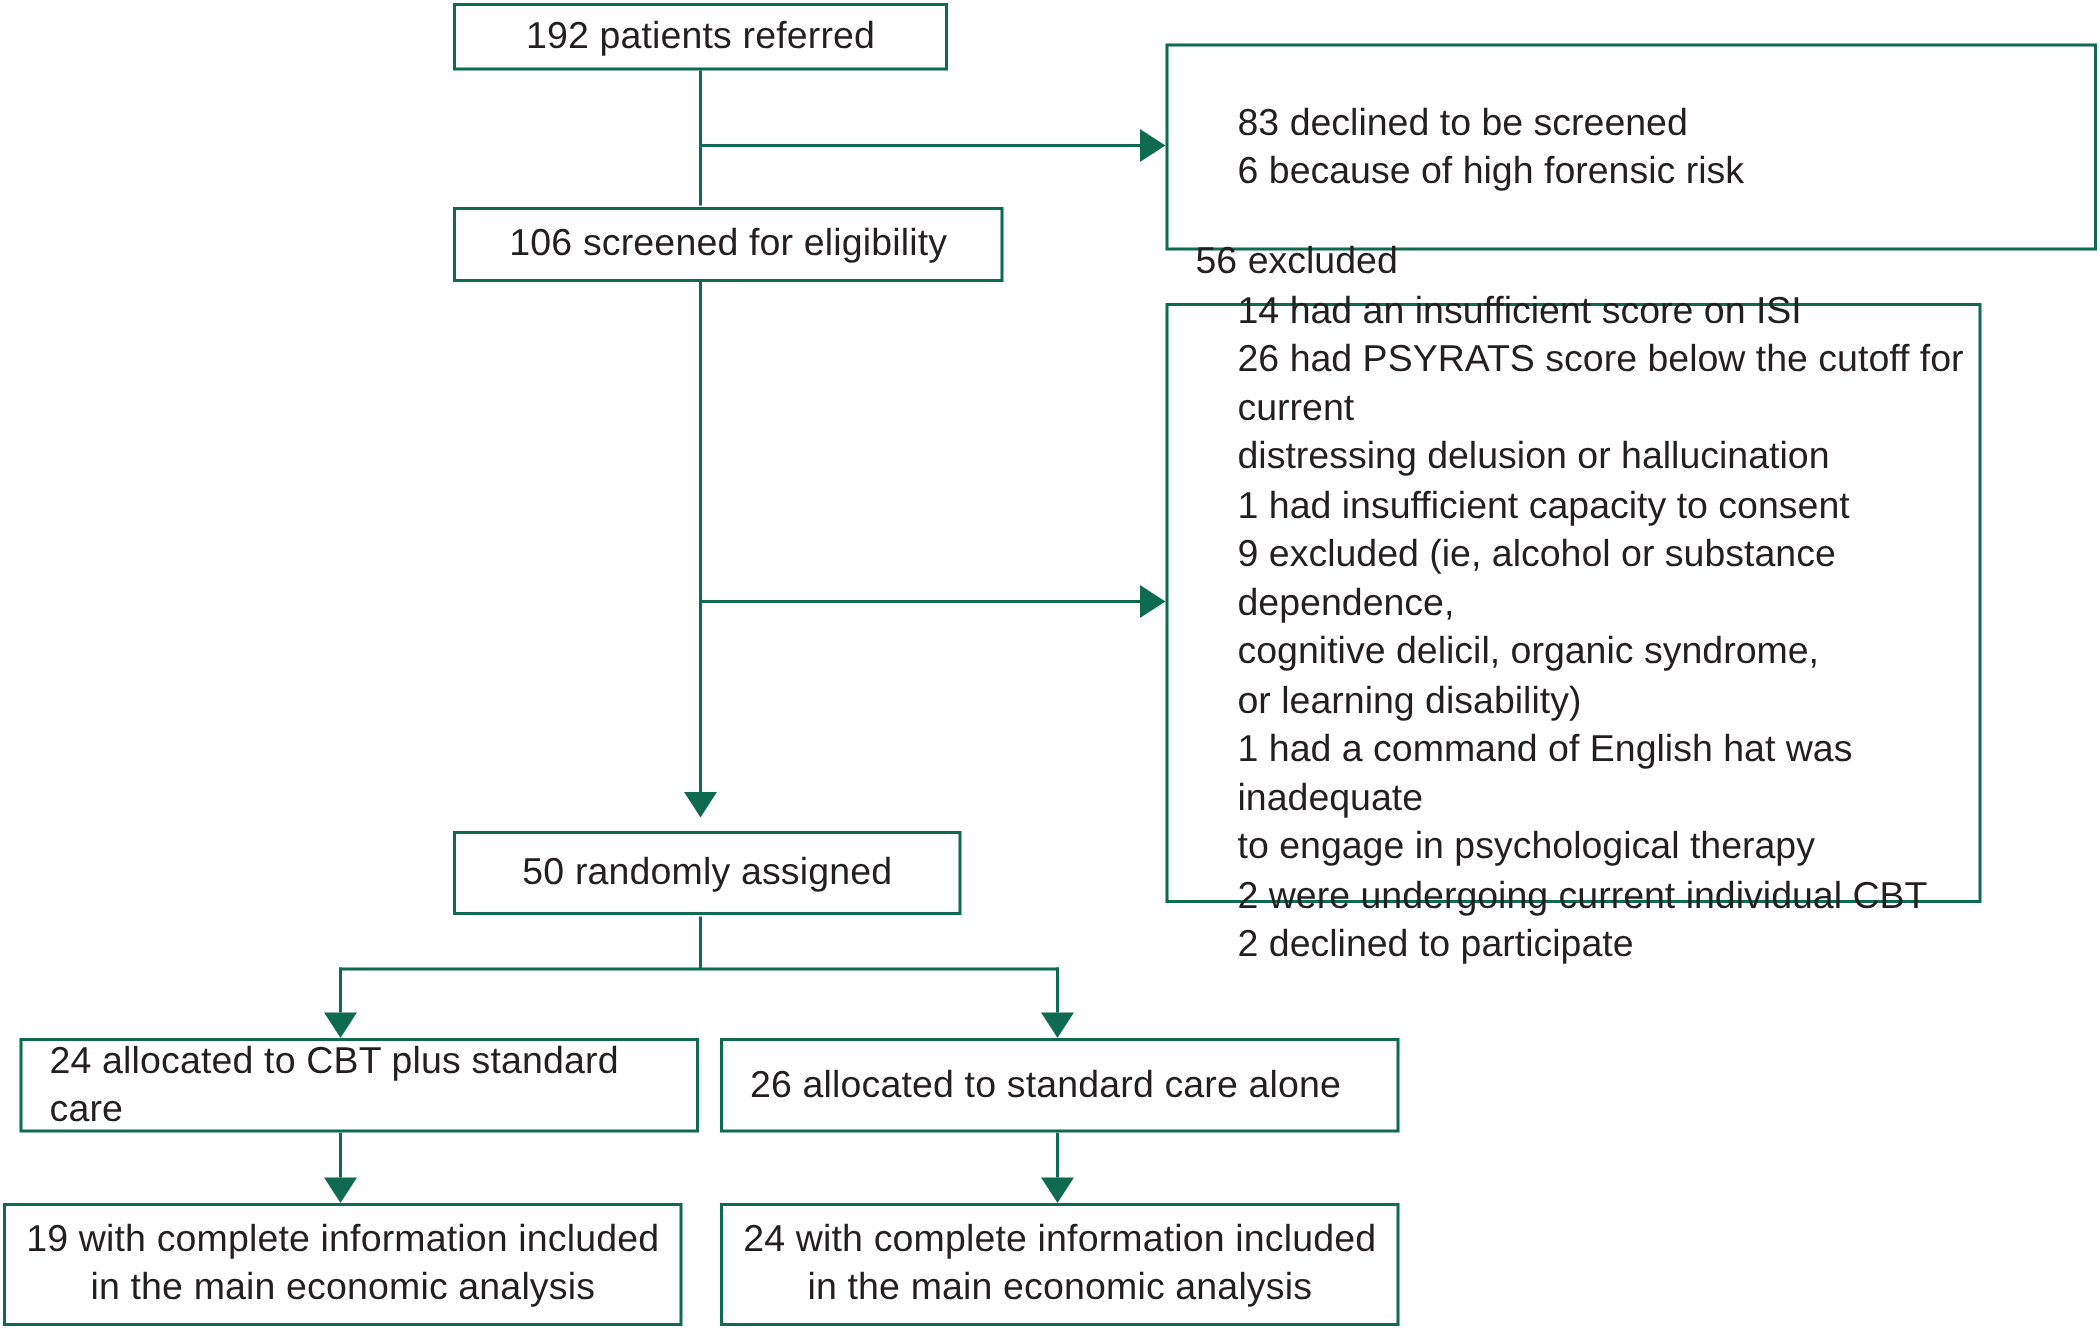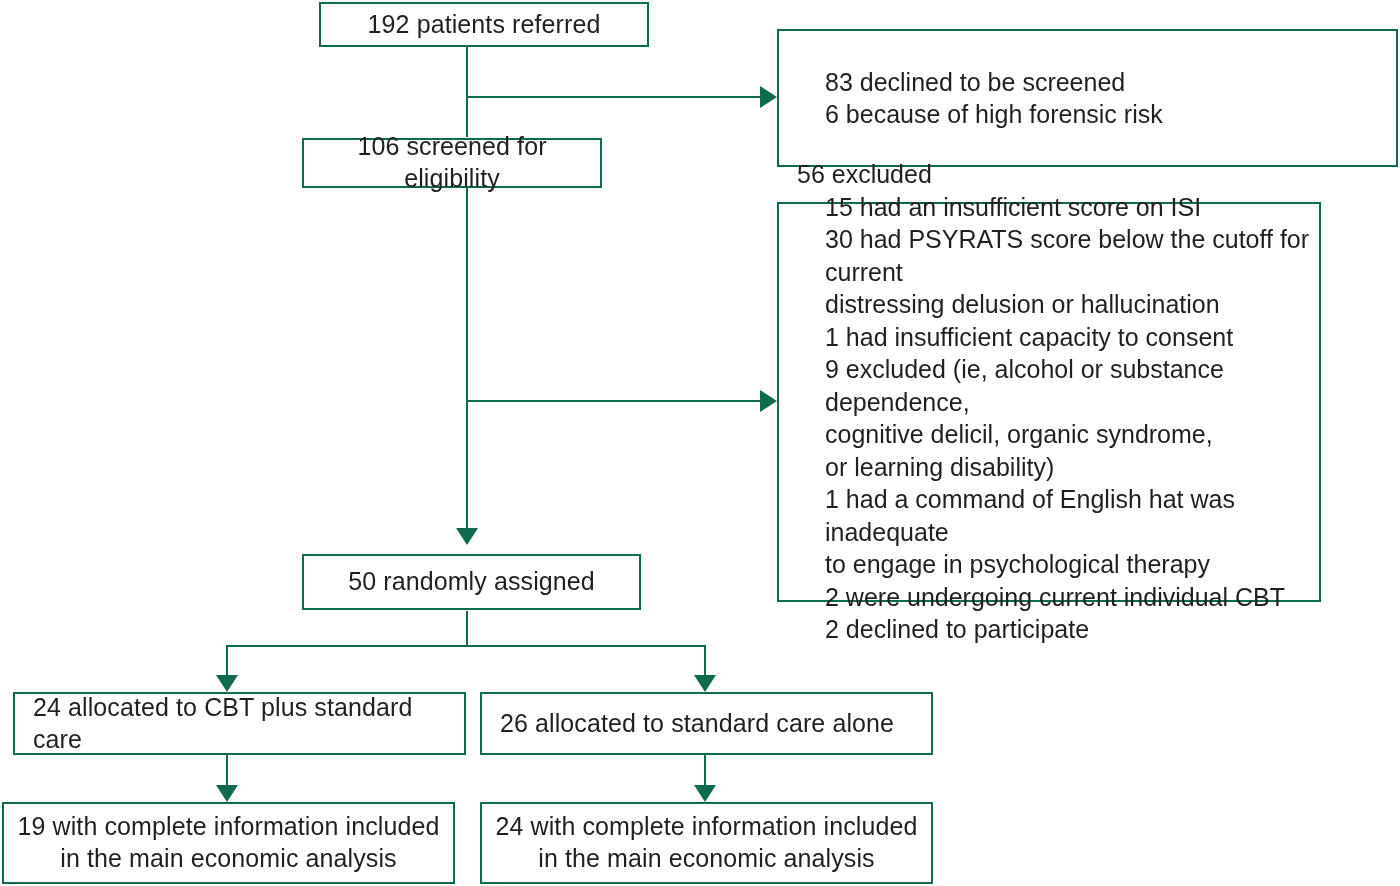--- a/index.html
+++ b/index.html
@@ -127,25 +127,25 @@
   <div class="vline" style="left:704px; top:645px; height:30px;"></div>
   <div class="arrow-down" style="left:216px; top:675px;"></div>
   <div class="arrow-down" style="left:694px; top:675px;"></div>
 
   <div class="vline" style="left:226px; top:755px; height:30px;"></div>
   <div class="arrow-down" style="left:216px; top:785px;"></div>
 
   <div class="vline" style="left:704px; top:755px; height:30px;"></div>
   <div class="arrow-down" style="left:694px; top:785px;"></div>
 
-  <div class="node center" style="left:319px; top:2px; width:330px; height:45px;">
+  <div class="node center" style="left:302px; top:2px; width:330px; height:45px;">
     <span class="node-text">192 patients referred</span>
   </div>
 
-  <div class="node center" style="left:302px; top:138px; width:300px; height:50px;">
+  <div class="node center" style="left:302px; top:138px; width:367px; height:50px;">
     <span class="node-text">106 screened for eligibility</span>
   </div>
 
   <div class="node center" style="left:302px; top:554px; width:339px; height:56px;">
     <span class="node-text">50 randomly assigned</span>
   </div>
 
   <div class="node leftal" style="left:13px; top:692px; width:453px; height:63px;">
     <span class="node-text">24 allocated to CBT plus standard care</span>
   </div>
@@ -170,22 +170,22 @@
         <li>83 declined to be screened</li>
         <li>6 because of high forensic risk</li>
       </ul>
     </div>
   </div>
 
   <div class="node leftal" style="left:777px; top:202px; width:544px; height:400px;">
     <div class="excl-body">
       <div class="excl-head">56 excluded</div>
       <ul class="excl-list">
-        <li>15 had an insufficient score on ISI</li>
-        <li>30 had PSYRATS score below the cutoff for current
+        <li>14 had an insufficient score on ISI</li>
+        <li>26 had PSYRATS score below the cutoff for current
 distressing delusion or hallucination</li>
         <li>1 had insufficient capacity to consent</li>
         <li>9 excluded (ie, alcohol or substance dependence,
 cognitive delicil, organic syndrome,
 or learning disability)</li>
         <li>1 had a command of English hat was inadequate
 to engage in psychological therapy</li>
         <li>2 were undergoing current individual CBT</li>
         <li>2 declined to participate</li>
       </ul>

